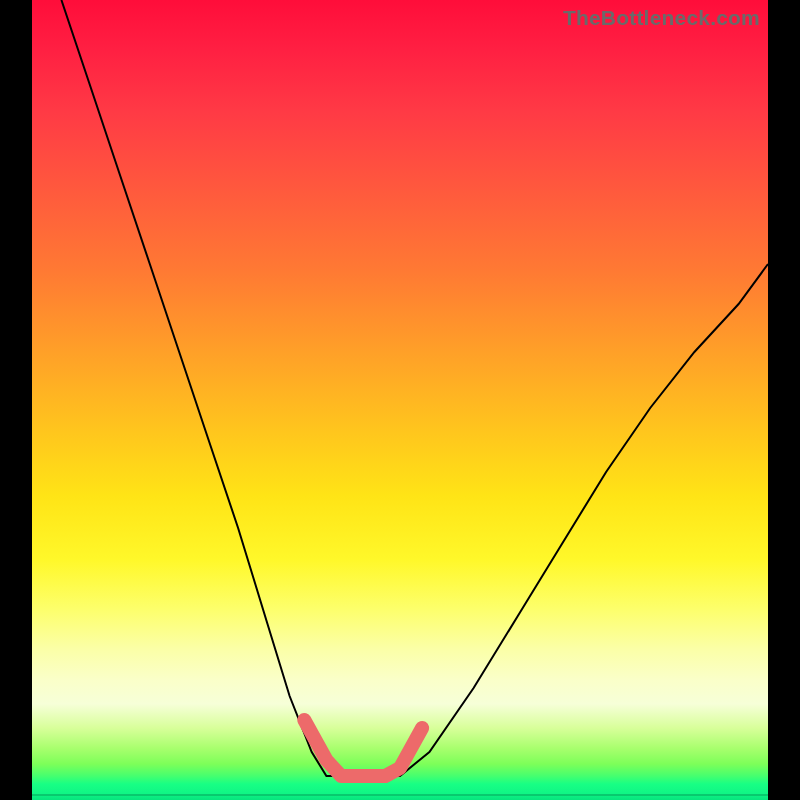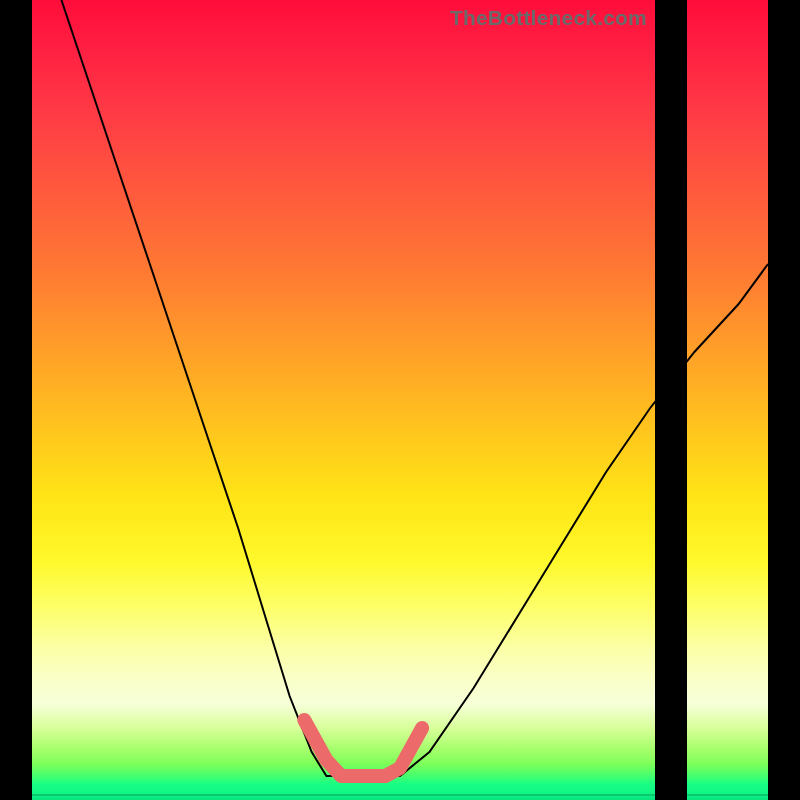--- a/index.html
+++ b/index.html
@@ -6,21 +6,21 @@
     margin: 0;
     padding: 0;
     width: 800px;
     height: 800px;
     background: #000;
     font-family: Arial, Helvetica, sans-serif;
     overflow: hidden;
   }
   .stage {
     position: relative;
-    width: 687px;
+    width: 800px;
     height: 800px;
     background: #000;
   }
   
   .border-left, .border-right {
     position: absolute;
     top: 0;
     width: 32px;
     height: 800px;
     background: #000;

